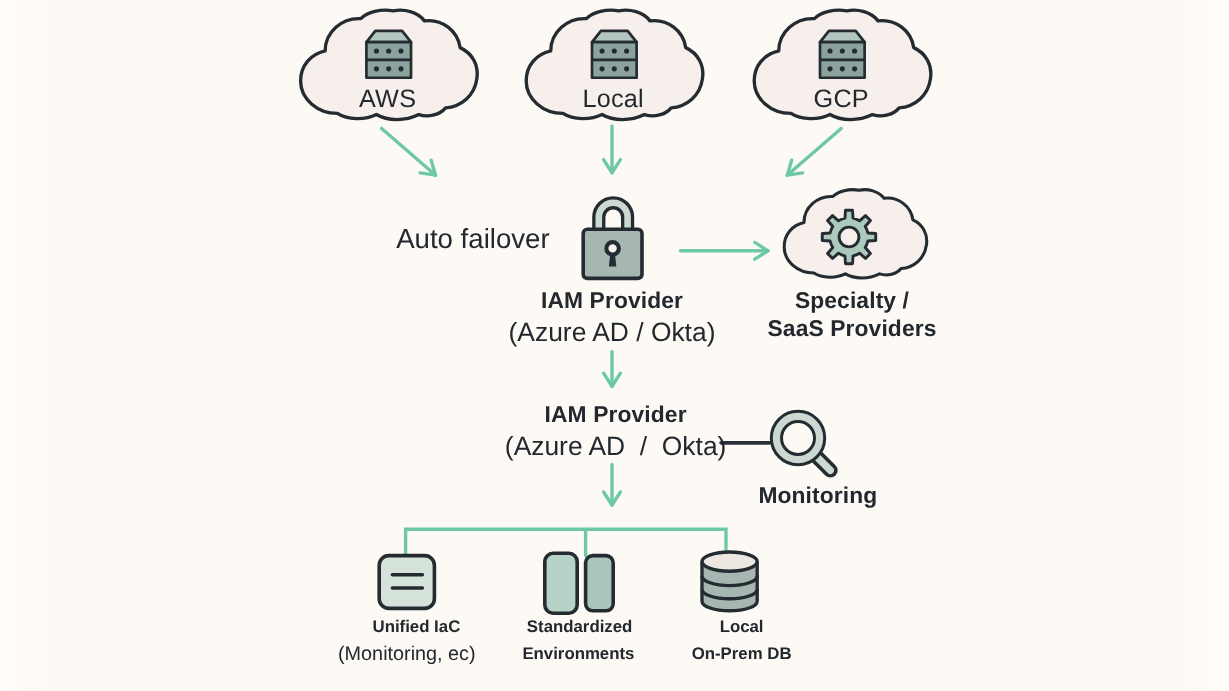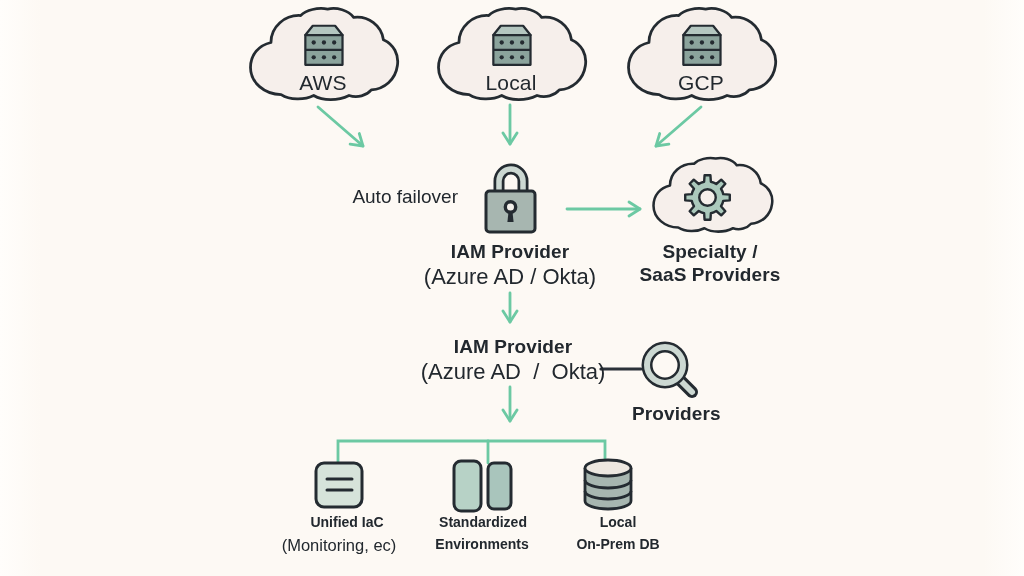--- a/index.html
+++ b/index.html
@@ -25,21 +25,21 @@
     background:linear-gradient(90deg,#fffdfb 0%,var(--background) 4%,var(--background) 96%,#fffdfb 100%);
   }
   .abs{position:absolute;}
   svg{display:block;overflow:visible;}
   .lbl{position:absolute;color:var(--ink);white-space:nowrap;transform:translateX(-50%);text-align:center;}
   .lbl-left{transform:none;text-align:left;}
   .lbl-right{transform:none;text-align:right;}
   .cloud-name{font-size:21px;font-weight:400;letter-spacing:0.2px;}
   .node-title{font-size:19px;font-weight:700;letter-spacing:0.1px;}
   .node-sub{font-size:22px;font-weight:400;white-space:pre;}
-  .plain-note{font-size:19px;font-weight:400;}
+  .plain-note{font-size:23px;font-weight:400;}
   .leaf-title{font-size:14px;font-weight:700;}
   .leaf-sub{font-size:16.5px;font-weight:400;}
 </style>
 </head>
 <body>
 
 <div class="canvas">
 
   <svg class="abs" style="left:0;top:0;" width="1024" height="576" viewBox="0 0 1024 576">
     <defs>
@@ -136,21 +136,21 @@
 
   <div class="lbl node-title" style="left:513px;top:336px;">IAM Provider</div>
   <div class="lbl node-sub" style="left:513px;top:359px;">(Azure AD  /  Okta)</div>
 
   <svg class="abs" style="left:628px;top:330px;" width="80" height="80" viewBox="0 0 80 80">
     <line x1="49" y1="47" x2="64" y2="62" stroke="var(--outline)" stroke-width="12" stroke-linecap="round"></line>
     <line x1="49" y1="47" x2="64" y2="62" stroke="var(--icon-fill-light)" stroke-width="6" stroke-linecap="round"></line>
     <circle cx="37" cy="35" r="18" fill="var(--background)" stroke="var(--outline)" stroke-width="11"></circle>
     <circle cx="37" cy="35" r="18" fill="none" stroke="var(--icon-fill-light)" stroke-width="6"></circle>
   </svg>
-  <div class="lbl lbl-left node-title" style="left:632px;top:403px;">Providers</div>
+  <div class="lbl lbl-left node-title" style="left:632px;top:403px;">Monitoring</div>
 
   <svg class="abs" style="left:313px;top:458px;" width="52" height="52" viewBox="0 0 52 52">
     <rect x="3" y="5" width="46" height="44" rx="8" fill="var(--leaf-fill)" stroke="var(--outline)" stroke-width="3"></rect>
     <line x1="14" y1="21" x2="39" y2="21" stroke="var(--outline)" stroke-width="3" stroke-linecap="round"></line>
     <line x1="14" y1="32" x2="39" y2="32" stroke="var(--outline)" stroke-width="3" stroke-linecap="round"></line>
   </svg>
   <div class="lbl leaf-title" style="left:347px;top:514px;">Unified IaC</div>
   <div class="lbl leaf-sub" style="left:339px;top:536px;">(Monitoring, ec)</div>
 
   <svg class="abs" style="left:452px;top:458px;" width="62" height="56" viewBox="0 0 62 56">

